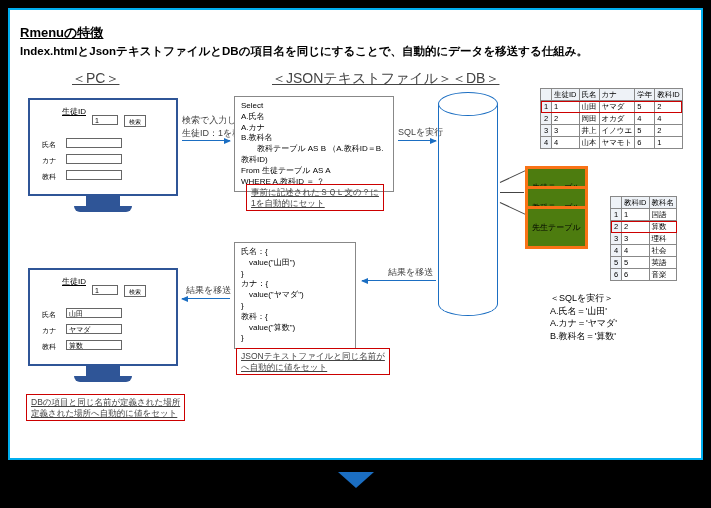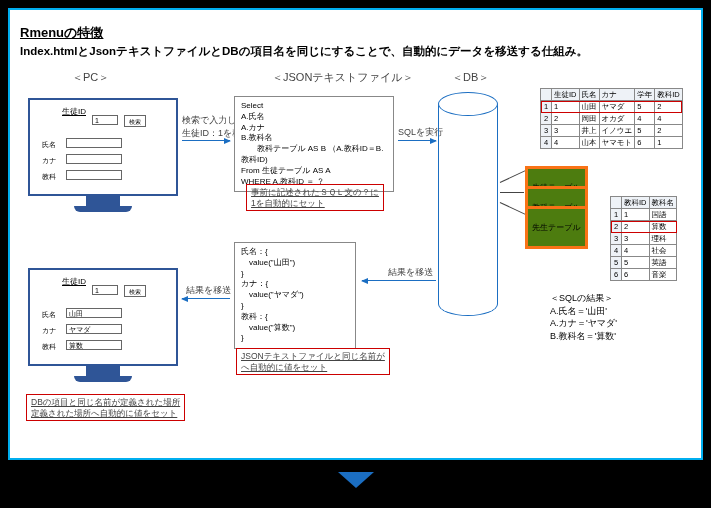--- a/index.html
+++ b/index.html
@@ -4,21 +4,21 @@
 <style>
   * { box-sizing: border-box; }
   body { margin: 0; font-family: "Meiryo", sans-serif; background: #fff; }
   .page { width: 711px; height: 508px; position: relative; background: #000; }
   .slide { position: absolute; left: 8px; top: 8px; width: 695px; height: 452px; background: #fff; border: 2px solid #00aeef; }
   .tri { position: absolute; left: 50%; top: 472px; transform: translateX(-50%); width: 0; height: 0; border-left: 18px solid transparent; border-right: 18px solid transparent; border-top: 16px solid #1b6ec2; }
 
   .title { position: absolute; left: 10px; top: 14px; font-size: 13px; font-weight: bold; text-decoration: underline; }
   .sub { position: absolute; left: 10px; top: 34px; font-size: 11.5px; font-weight: bold; }
 
-  .collabel { position: absolute; top: 60px; font-size: 11px; color: #444; }
+  .collabel { position: absolute; top: 60px; font-size: 14px; color: #444; text-decoration: underline; }
 
   
   .monitor { position: absolute; width: 150px; }
   .screen { width: 150px; height: 98px; border: 2px solid #2f5597; background: #fff; position: relative; }
   .stand { width: 34px; height: 10px; background: #2f5597; margin: 0 auto; }
   .base { width: 58px; height: 6px; background: #2f5597; border-radius: 0 0 6px 6px; margin: 0 auto; }
   .scr-head { position: absolute; left: 32px; top: 6px; font-size: 8px; text-decoration: underline; }
   .srch { position: absolute; left: 62px; top: 15px; width: 26px; height: 10px; border: 1px solid #666; font-size: 7px; line-height: 10px; padding-left: 2px; }
   .sbtn { position: absolute; left: 94px; top: 15px; width: 22px; height: 12px; border: 1px solid #666; font-size: 6px; text-align: center; line-height: 12px; }
   .flab { position: absolute; font-size: 7px; }
@@ -193,21 +193,21 @@
           </tr>
       <tr>
             <td class="idx">6</td>
             <td>6</td>
             <td>音楽</td>
           </tr>
     </tbody>
       </table>
 
     <div class="sqlres" style="left:540px; top:282px">
-      <div>＜SQLの結果＞</div>
+      <div>＜SQLを実行＞</div>
       <div>A.氏名＝'山田'</div>
       <div>A.カナ＝'ヤマダ'</div>
       <div>B.教科名＝'算数'</div>
     </div>
 
     <div class="arr rev" style="left:352px; top:270px; width:74px"></div>
     <div class="arrlbl" style="left:378px; top:256px">結果を移送</div>
 
     <div class="jbox" style="left:224px; top:232px; width:122px">
       <div>氏名：{</div>

